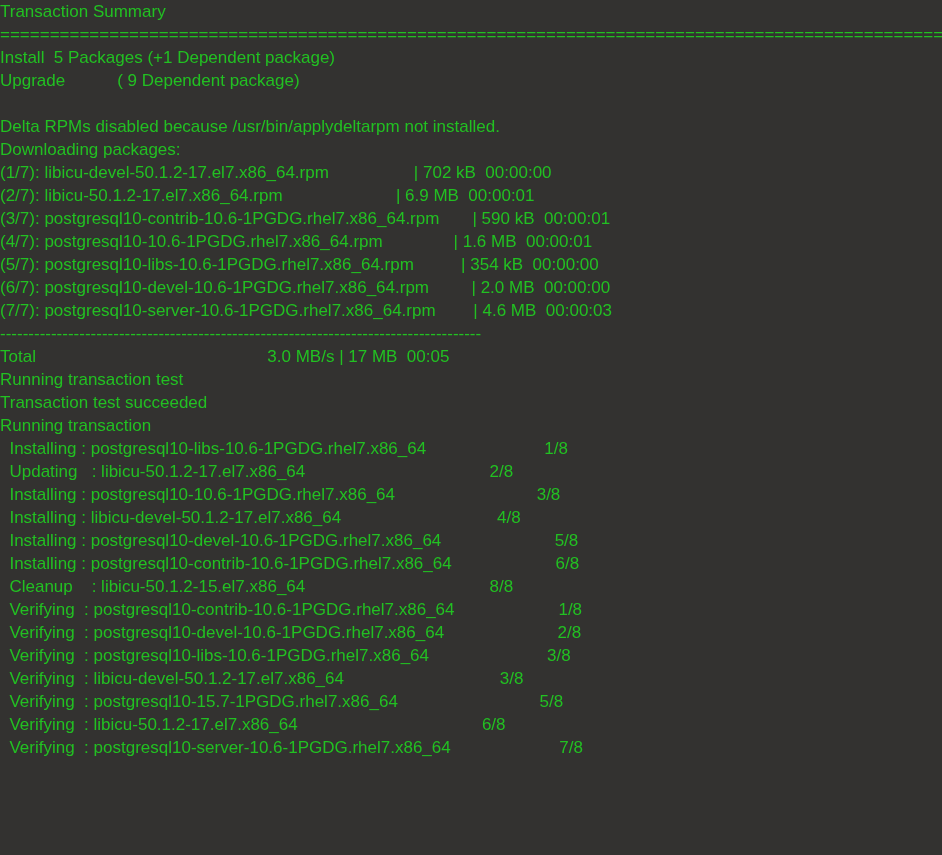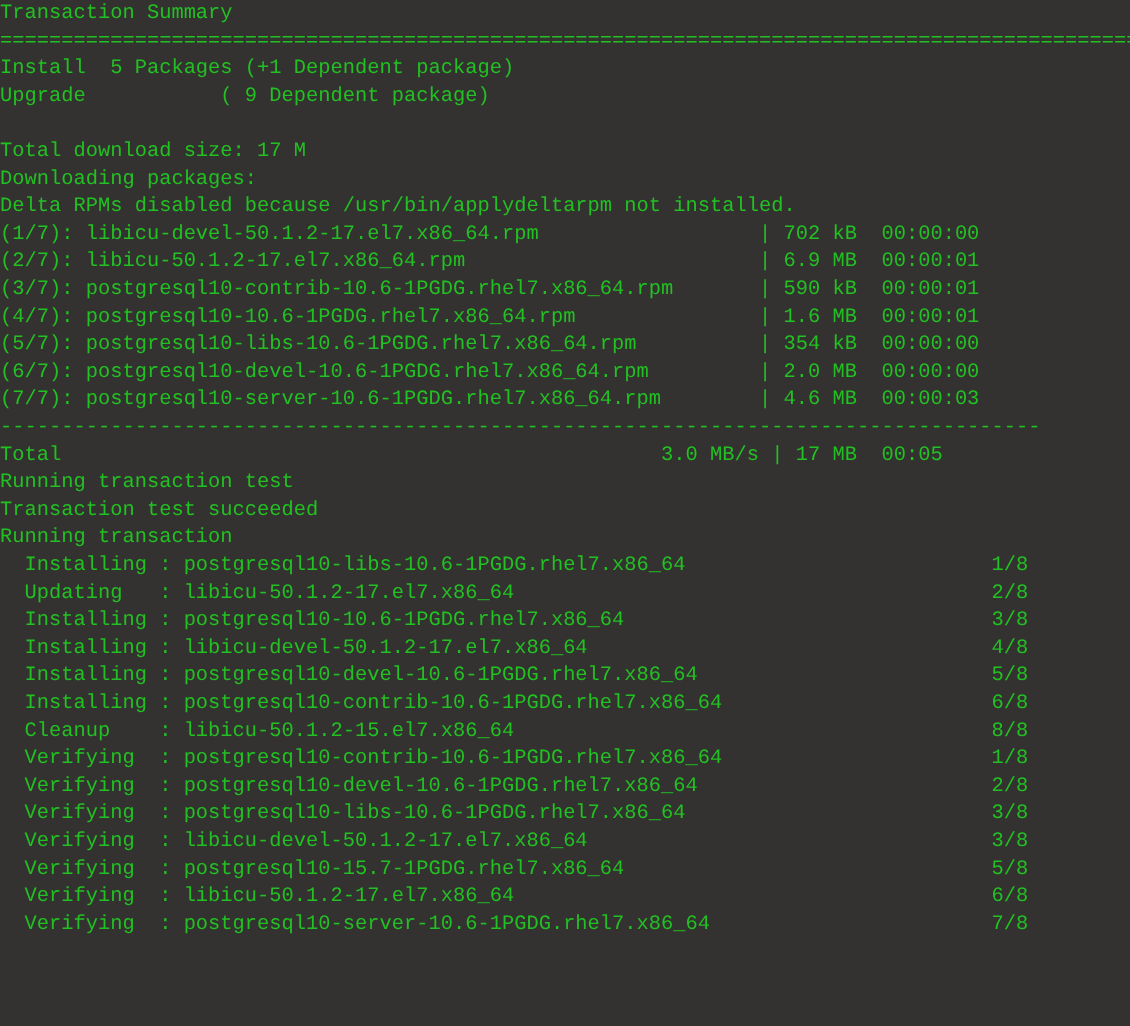--- a/index.html
+++ b/index.html
@@ -11,21 +11,21 @@
   body {
     width: 942px;
     height: 855px;
     overflow: hidden;
   }
   #terminal {
     width: 942px;
     height: 855px;
     background: #333230;
     color: #22c022;
-    font-family: Liberation Mono, monospace;
+    font-family: Liberation Sans, sans-serif;
     font-size: 17px;
     line-height: 23px;
     letter-spacing: 0px;
     padding: 0;
     box-sizing: border-box;
     overflow: hidden;
   }
   .line {
     white-space: pre;
     height: 23px;
@@ -38,23 +38,22 @@
 </style>
 </head>
 <body>
 
 <div id="terminal">
   <div class="line">Transaction Summary</div>
   <div class="line">=================================================================================================</div>
   <div class="line">Install  5 Packages (+1 Dependent package)</div>
   <div class="line">Upgrade           ( 9 Dependent package)</div>
   <div class="line blank">&nbsp;</div>
-  <div class="line">Total download size: 17 M</div>
+  <div class="line">Delta RPMs disabled because /usr/bin/applydeltarpm not installed.</div>
   <div class="line">Downloading packages:</div>
-  <div class="line">Delta RPMs disabled because /usr/bin/applydeltarpm not installed.</div>
   <div id="download-lines">
       <div class="line">(1/7): libicu-devel-50.1.2-17.el7.x86_64.rpm                  | 702 kB  00:00:00</div>
       <div class="line">(2/7): libicu-50.1.2-17.el7.x86_64.rpm                        | 6.9 MB  00:00:01</div>
       <div class="line">(3/7): postgresql10-contrib-10.6-1PGDG.rhel7.x86_64.rpm       | 590 kB  00:00:01</div>
       <div class="line">(4/7): postgresql10-10.6-1PGDG.rhel7.x86_64.rpm               | 1.6 MB  00:00:01</div>
       <div class="line">(5/7): postgresql10-libs-10.6-1PGDG.rhel7.x86_64.rpm          | 354 kB  00:00:00</div>
       <div class="line">(6/7): postgresql10-devel-10.6-1PGDG.rhel7.x86_64.rpm         | 2.0 MB  00:00:00</div>
       <div class="line">(7/7): postgresql10-server-10.6-1PGDG.rhel7.x86_64.rpm        | 4.6 MB  00:00:03</div>
     </div>
   <div class="line">-------------------------------------------------------------------------------------</div>

